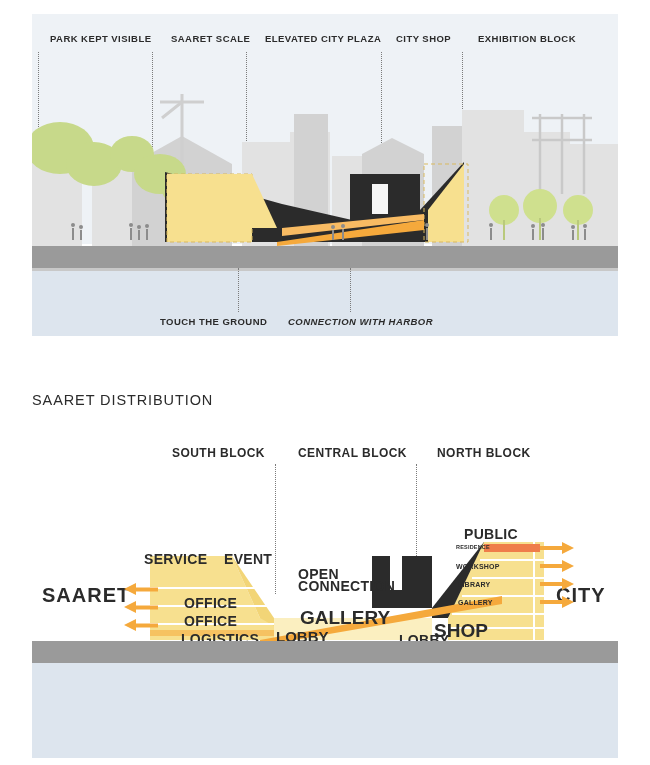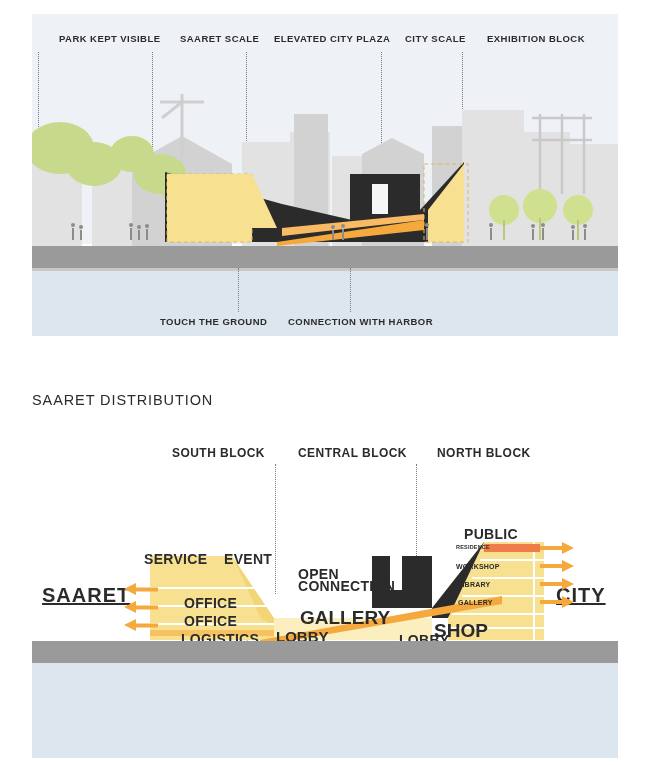--- a/index.html
+++ b/index.html
@@ -51,21 +51,21 @@
   .ground-line-light {
     position: absolute;
     left: 32px;
     width: 586px;
     height: 3px;
     background: #c8c8c8;
   }
   .top-label-row {
     position: absolute;
     top: 33px;
-    left: 49px;
+    left: 40px;
     width: 586px;
     height: 14px;
   }
   .top-label {
     position: absolute;
     font-size: 9.5px;
     font-weight: bold;
     letter-spacing: 0.45px;
     color: #2b2b2b;
     white-space: nowrap;
@@ -121,21 +121,20 @@
     color: #2b2b2b;
     white-space: nowrap;
     text-align: center;
   }
   .side-label {
     position: absolute;
     font-size: 20px;
     font-weight: bold;
     letter-spacing: 1px;
     color: #2b2b2b;
-    text-decoration: underline;
   }
   .prog-label {
     position: absolute;
     font-size: 14px;
     font-weight: bold;
     letter-spacing: 0.3px;
     color: #2b2b2b;
     white-space: nowrap;
   }
   .prog-big {
@@ -159,21 +158,21 @@
 
 <div class="panel" id="top-panel">
 
   <div class="sky"></div>
   <div class="water"></div>
 
   <div class="top-label-row">
     <span class="top-label" style="left:10px;">PARK KEPT VISIBLE</span>
     <span class="top-label" style="left:131px;">SAARET SCALE</span>
     <span class="top-label" style="left:225px;">ELEVATED CITY PLAZA</span>
-    <span class="top-label" style="left:356px;">CITY SCALE</span>
+    <span class="top-label" style="left:356px;">CITY SHOP</span>
     <span class="top-label" style="left:438px;">EXHIBITION BLOCK</span>
   </div>
 
   <div class="vline" style="left:38px;  top:52px; height:195px;"></div>
   <div class="vline" style="left:152px; top:52px; height:195px;"></div>
   <div class="vline" style="left:246px; top:52px; height:195px;"></div>
   <div class="vline" style="left:381px; top:52px; height:195px;"></div>
   <div class="vline" style="left:462px; top:52px; height:195px;"></div>
 
   <svg width="586" height="232" viewBox="0 0 586 232" style="position:absolute;left:32px;top:14px;">
@@ -272,21 +271,21 @@
     </g>
   </svg>
 
   <div class="ground-bar" id="top-ground"></div>
   <div class="ground-line-light" style="top:268px;"></div>
 
   <div class="vline" style="left:238px; top:268px; height:44px;"></div>
   <div class="vline" style="left:350px; top:268px; height:44px;"></div>
 
   <span class="bottom-label" style="left:160px; top:316px;">TOUCH THE GROUND</span>
-  <span class="bottom-label" style="left:288px; top:316px;">CONNECTION WITH HARBOR</span>
+  <span class="bottom-label" style="left:288px; top:316px;font-style:italic;">CONNECTION WITH HARBOR</span>
 </div>
 
 <div id="program-title">SAARET DISTRIBUTION</div>
 
 <div class="panel" id="bottom-panel">
 
   <span class="blk-label" style="left:172px; top:16px;">SOUTH BLOCK</span>
   <span class="blk-label" style="left:298px; top:16px;">CENTRAL BLOCK</span>
   <span class="blk-label" style="left:437px; top:16px;">NORTH BLOCK</span>
 

